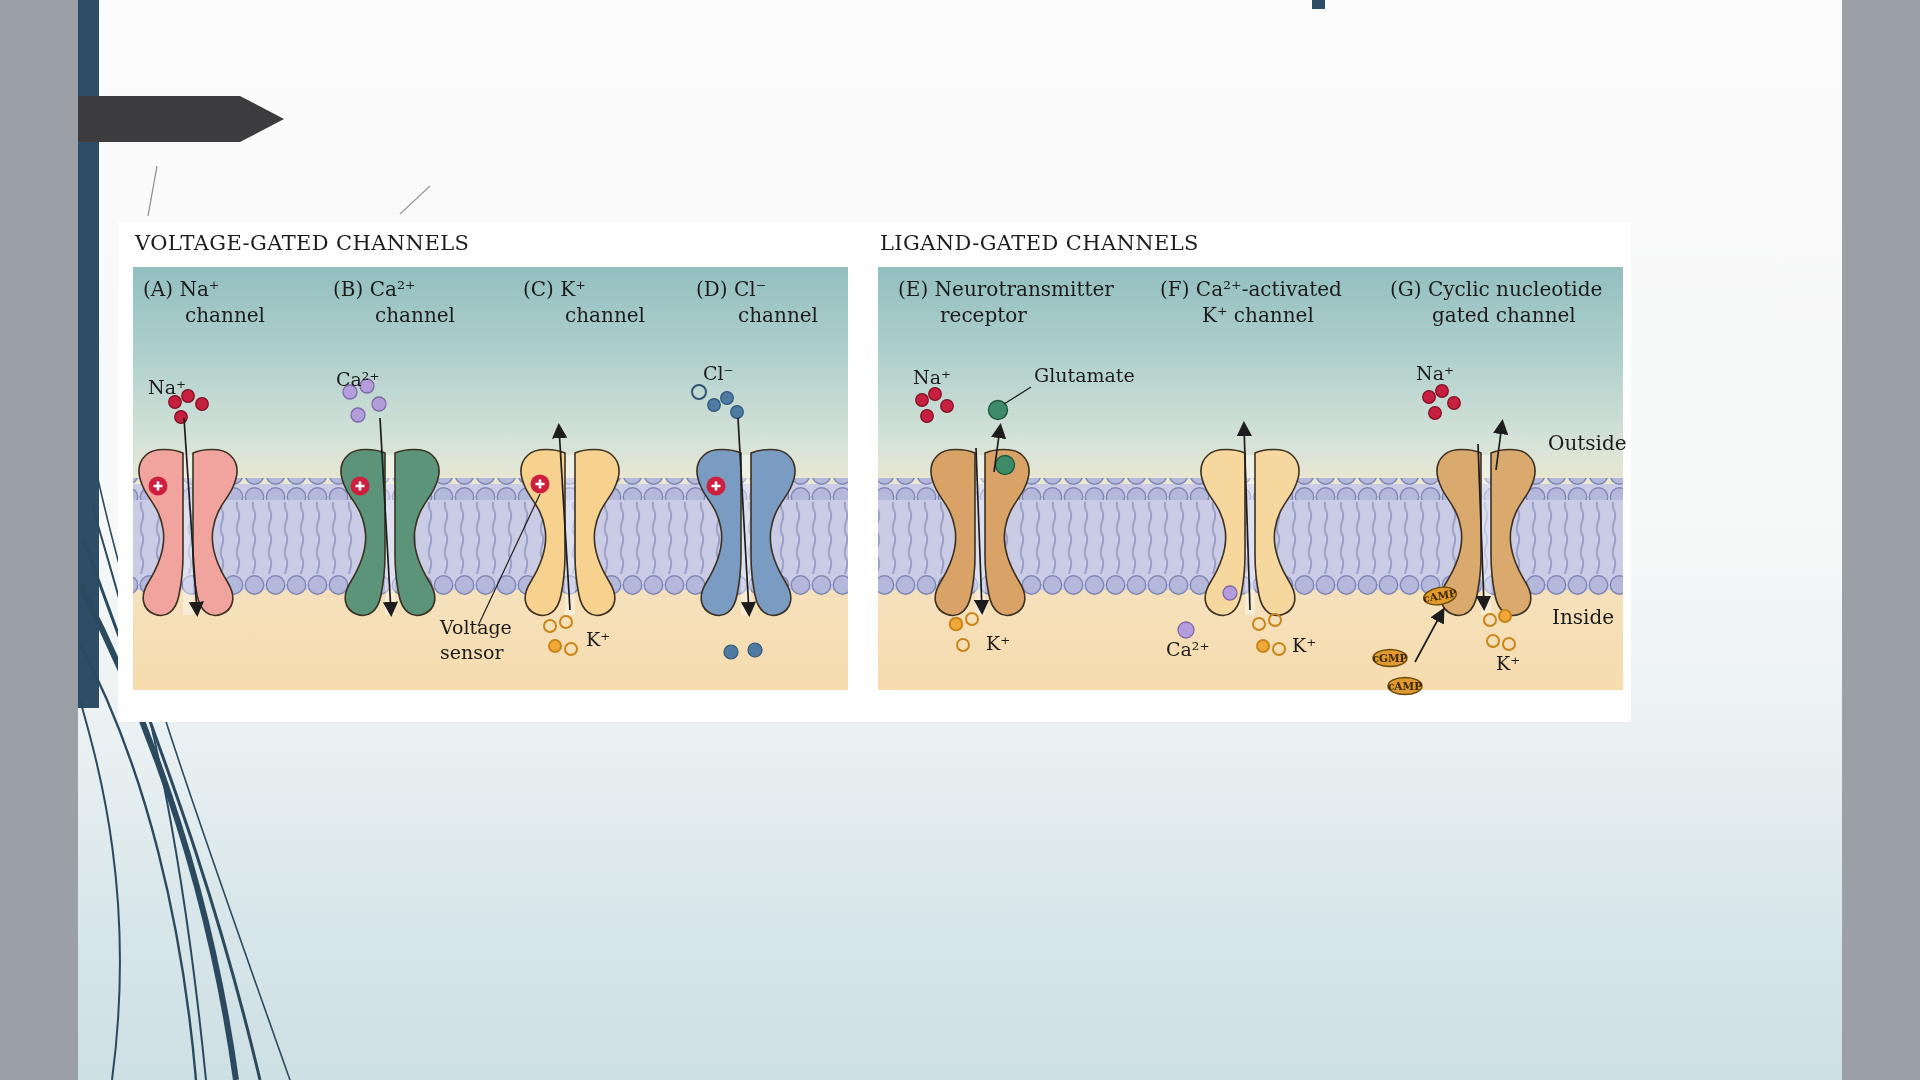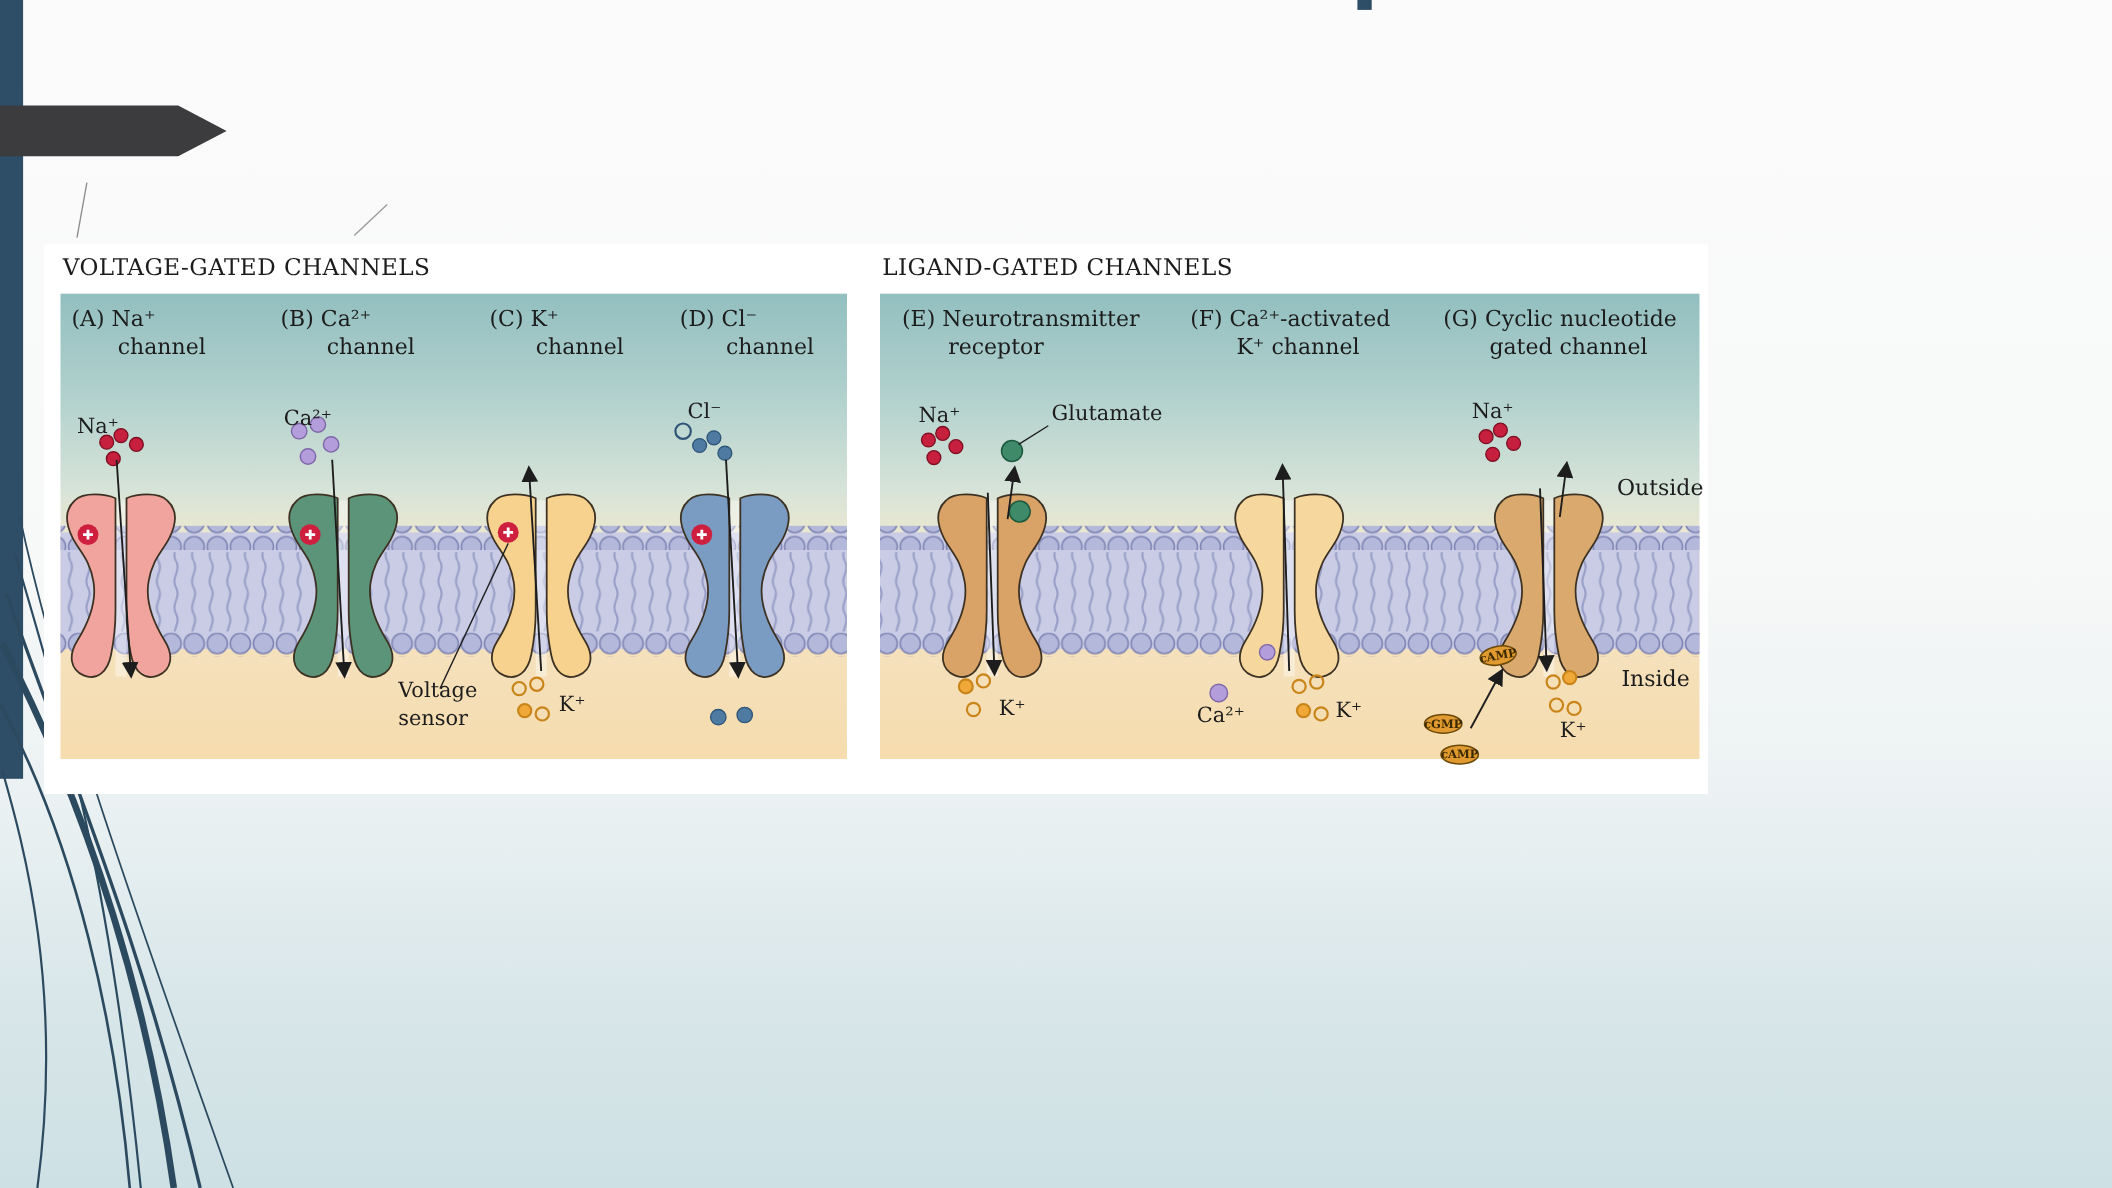--- a/index.html
+++ b/index.html
@@ -1,17 +1,17 @@
 <!DOCTYPE html>
 <html><head>
 <meta charset="utf-8">
 <style>
   html,body{margin:0;padding:0;background:#9aa0a6;}
   .slide{
-    position:relative;width:1920px;height:1080px;overflow:hidden;margin:0 auto;
+    position:relative;width:1764px;height:1080px;overflow:hidden;margin:0 auto;
     background:linear-gradient(180deg,#fbfbfb 0%,#f7f8f8 48%,#ecf2f3 66%,#d8e6e9 85%,#cde0e4 100%);
     font-family:"DejaVu Serif","Liberation Serif",serif;
     text-decoration:underline;
   }
   .deco,.figure-svg{position:absolute;left:0;top:0;}
   .figure-svg{left:40px;top:222px;}
   svg text{fill:#1c1c1c;}
   .panel-title{font-size:21px;letter-spacing:.4px;}
   .chan-label{font-size:20px;}
   .ion-label{font-size:19px;}

